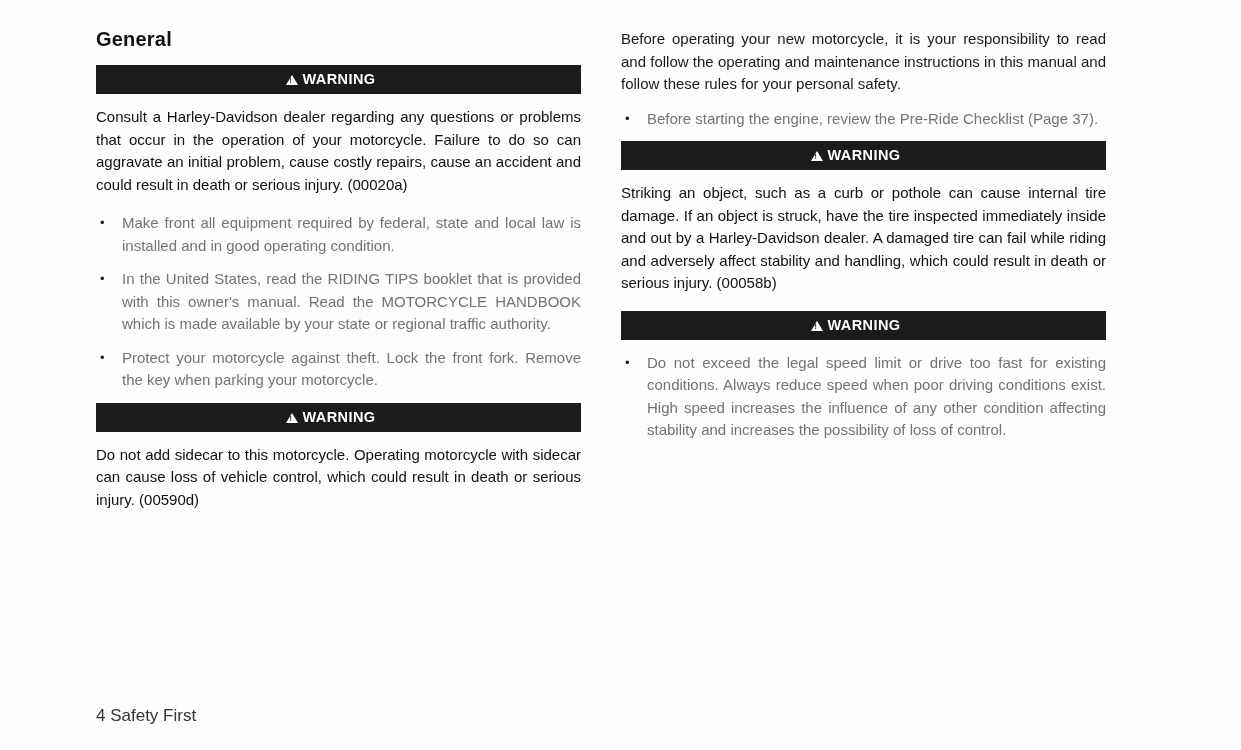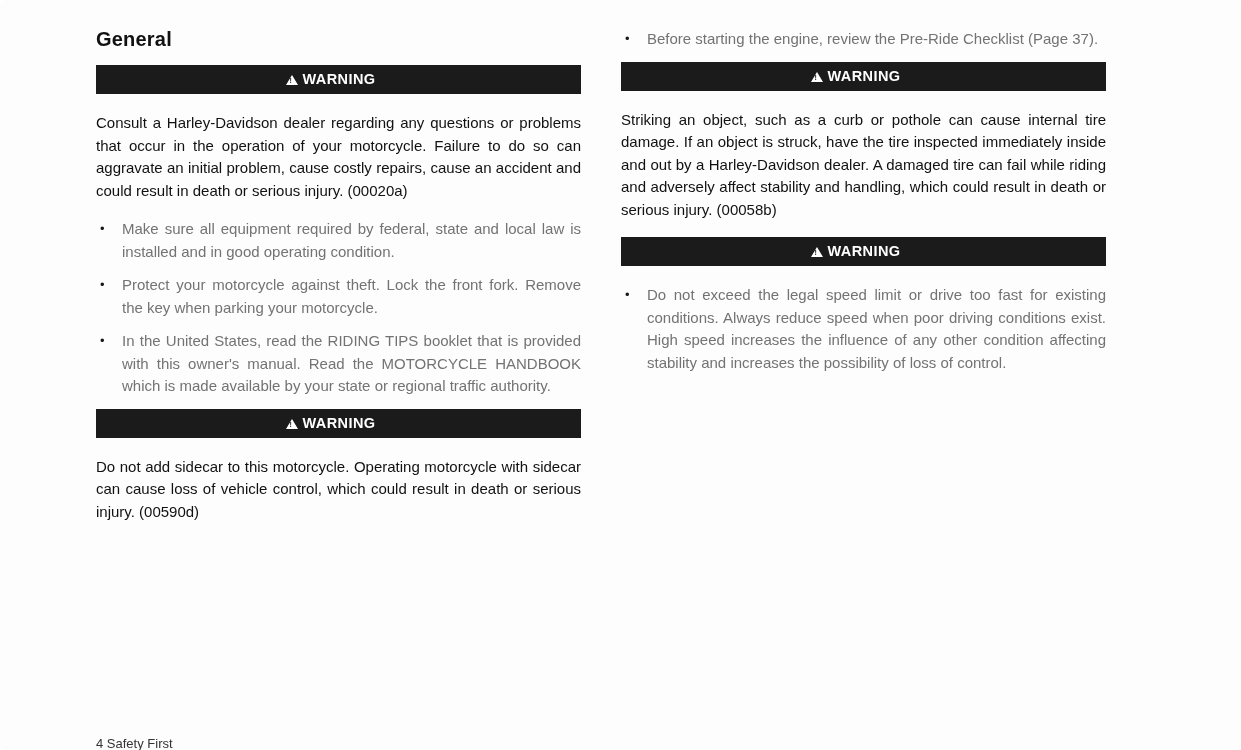--- a/index.html
+++ b/index.html
@@ -48,21 +48,21 @@
     margin-top: 2px;
   }
   .warning-bar {
     background: #1b1b1b;
     color: #ffffff;
     text-align: center;
     font-weight: bold;
     font-size: 14.5px;
     letter-spacing: 0.4px;
     padding: 6px 16px 7px 0;
-    margin: 8px 0 18px 0;
+    margin: 8px 0 12px 0;
     position: relative;
   }
   .warning-bar .wtext {
     display: inline-block;
   }
   .tri {
     display: inline-block;
     width: 0; height: 0;
     border-left: 6px solid transparent;
     border-right: 6px solid transparent;
@@ -114,22 +114,22 @@
     content: "\2022";
     position: absolute;
     left: 4px;
     top: 0;
     font-size: 13px;
     color: #1a1a1a;
   }
   .footer {
     position: absolute;
     left: 96px;
-    top: 736px;
-    font-size: 13px;
+    top: 706px;
+    font-size: 17px;
     color: #333;
   }
 </style>
 </head>
 <body>
 
 <div class="page">
 
   <div class="columns">
 
@@ -137,36 +137,37 @@
 
       <h2 class="section-title">General</h2>
 
       <div class="warning-bar">
         <span class="tri"></span><span class="wtext">WARNING</span>
       </div>
 
       <p class="warn-body">Consult a Harley-Davidson dealer regarding any questions or problems that occur in the operation of your motorcycle. Failure to do so can aggravate an initial problem, cause costly repairs, cause an accident and could result in death or serious injury. (00020a)</p>
 
       <ul class="bullets">
-        <li>Make sure all equipment required by federal, state and local law is installed and in good operating condition.</li>
+        <li>Make front all equipment required by federal, state and local law is installed and in good operating condition.</li>
+        <li>In the United States, read the RIDING TIPS booklet that is provided with this owner's manual. Read the MOTORCYCLE HANDBOOK which is made available by your state or regional traffic authority.</li>
         <li>Protect your motorcycle against theft. Lock the front fork. Remove the key when parking your motorcycle.</li>
-        <li>In the United States, read the RIDING TIPS booklet that is provided with this owner's manual. Read the MOTORCYCLE HANDBOOK which is made available by your state or regional traffic authority.</li>
       </ul>
 
       <div class="warning-bar">
         <span class="tri"></span><span class="wtext">WARNING</span>
       </div>
 
       <p class="warn-body">Do not add sidecar to this motorcycle. Operating motorcycle with sidecar can cause loss of vehicle control, which could result in death or serious injury. (00590d)</p>
 
     </div>
 
     <div class="col-right">
 
 
+      <p class="body">Before operating your new motorcycle, it is your responsibility to read and follow the operating and maintenance instructions in this manual and follow these rules for your personal safety.</p>
 
       <ul class="bullets">
         <li>Before starting the engine, review the Pre-Ride Checklist (Page 37).</li>
       </ul>
 
       <div class="warning-bar">
         <span class="tri"></span><span class="wtext">WARNING</span>
       </div>
 
       <p class="warn-body">Striking an object, such as a curb or pothole can cause internal tire damage. If an object is struck, have the tire inspected immediately inside and out by a Harley-Davidson dealer. A damaged tire can fail while riding and adversely affect stability and handling, which could result in death or serious injury. (00058b)</p>

